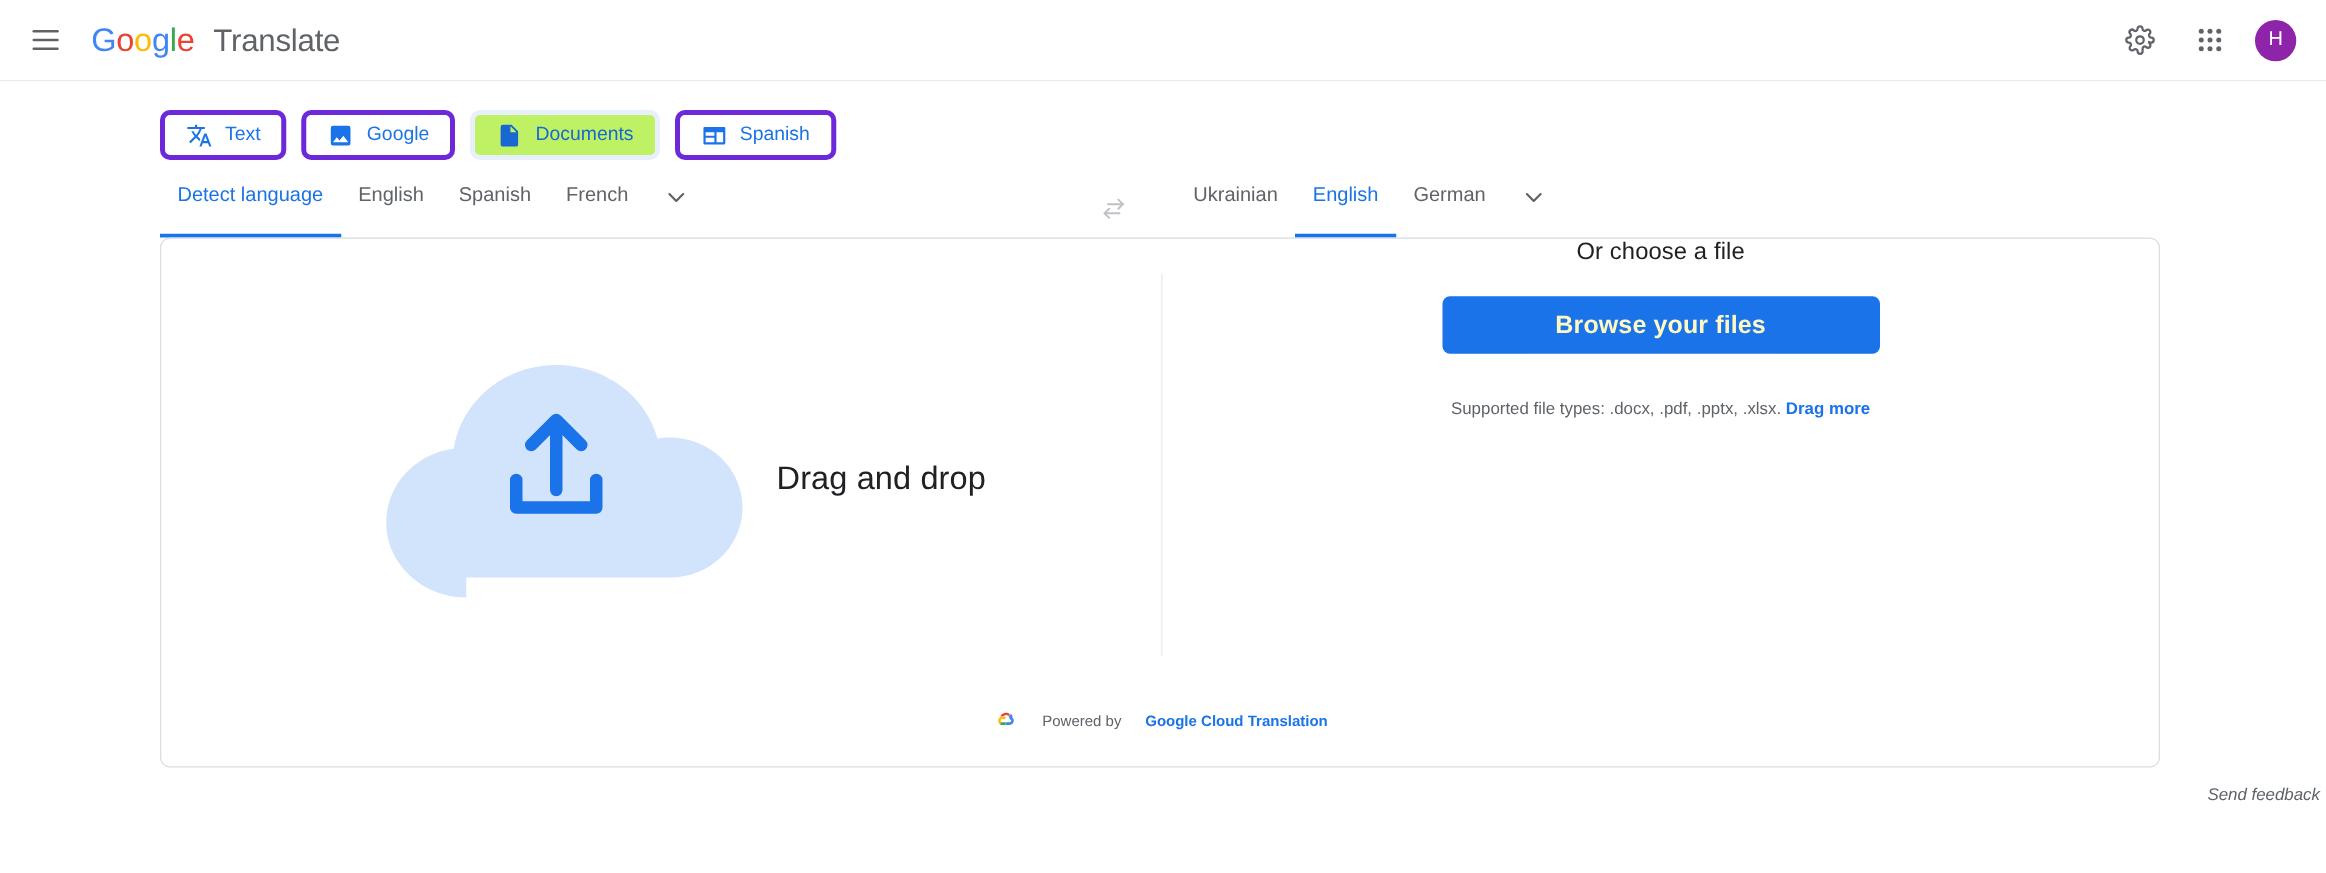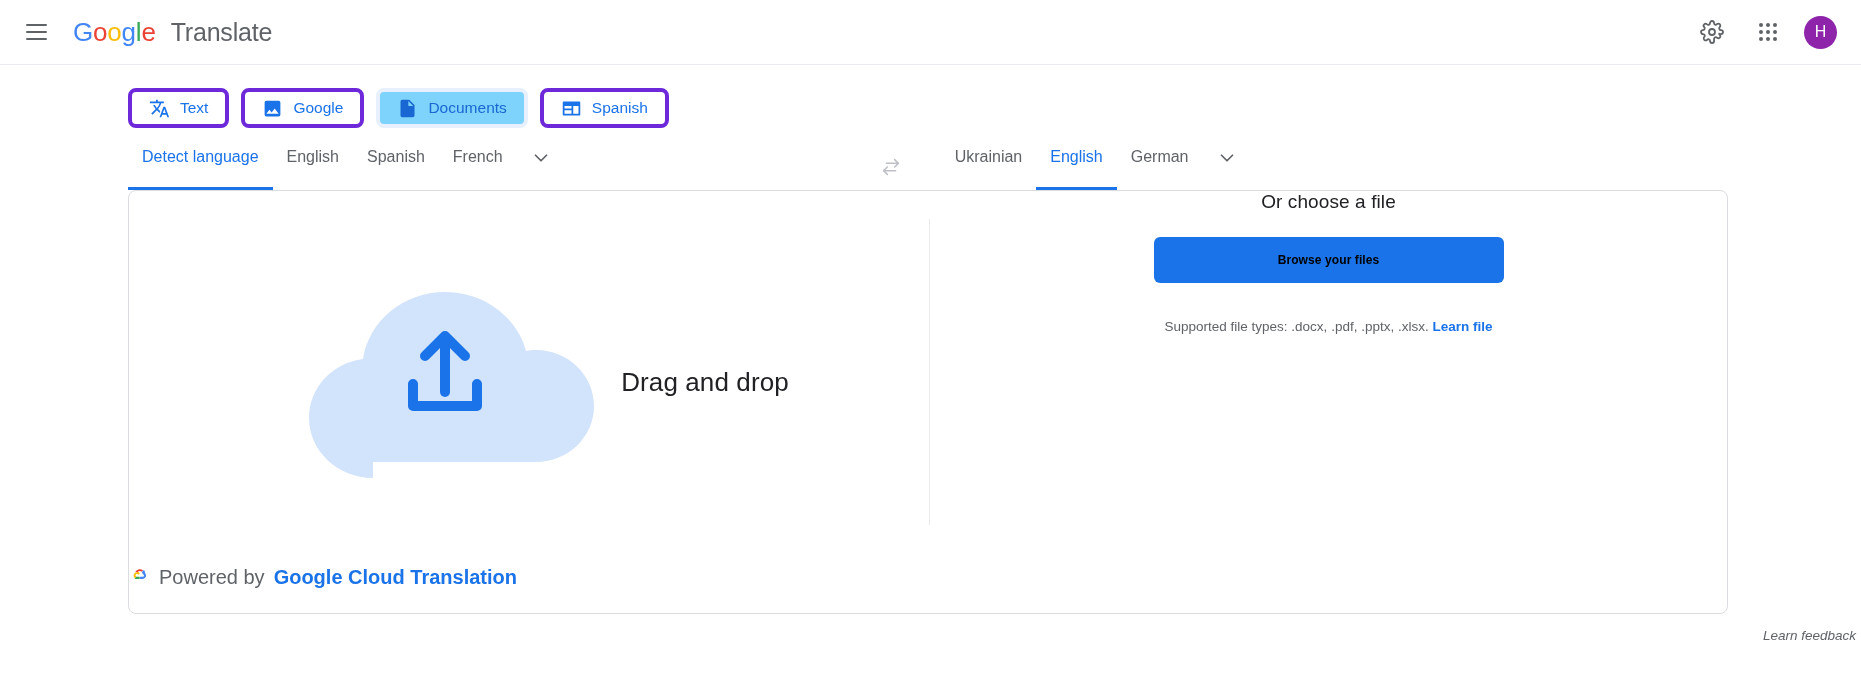--- a/index.html
+++ b/index.html
@@ -103,21 +103,21 @@
     padding: 0 17px;
     border: 4px solid #6d28d9;
     border-radius: 8px;
     background: #fff;
     color: #1a73e8;
     font-size: 15.5px;
     cursor: pointer;
     white-space: nowrap;
   }
   .mode-tab.active {
-    background: #7dd3fc;
+    background: #bef264;
     border-color: #e8f0fe;
     color: #1967d2;
   }
   .mode-tab svg { display: block; }
 
   
   .lang-bar {
     display: flex;
     align-items: flex-start;
     margin-top: 19px;
@@ -210,46 +210,47 @@
   .choose-title {
     font-size: 19px;
     color: #202124;
     letter-spacing: 0.1px;
   }
   .browse-btn {
     margin-top: 24px;
     width: 350px;
     height: 46px;
     background: #1a73e8;
-    color: #000000;
+    color: #fef9c3;
     border: none;
     border-radius: 6px;
-    font-size: 12px;
+    font-size: 20px;
     font-weight: 700;
     font-family: "Liberation Sans", sans-serif;
     cursor: pointer;
     letter-spacing: 0.1px;
   }
   .file-types {
     margin-top: 36px;
     font-size: 13.5px;
     color: #5f6368;
   }
   .file-types a {
     color: #1a73e8;
     font-weight: 700;
     text-decoration: none;
     cursor: pointer;
   }
   .card-footer {
     height: 58px;
     display: flex;
     align-items: center;
-    gap: 9px;
-    font-size: 20px;
+    justify-content: center;
+    gap: 19px;
+    font-size: 12px;
     color: #5f6368;
     padding-bottom: 14px;
   }
   .card-footer a {
     color: #1a73e8;
     font-weight: 700;
     text-decoration: none;
     cursor: pointer;
   }
 
@@ -419,36 +420,36 @@
         <div class="drop-label">Drag and drop</div>
       </div>
 
       <div class="divider"></div>
 
       <div class="choose-pane">
         <div class="choose-title">Or choose a file</div>
         <button class="browse-btn">Browse your files</button>
         <div class="file-types">
           <span>Supported file types: .docx, .pdf, .pptx, .xlsx.</span>
-          <a>Learn file</a>
+          <a>Drag more</a>
         </div>
       </div>
     </div>
 
     <div class="card-footer">
       <span>
         <svg width="21" height="18" viewBox="0 0 24 20">
           <path fill="#ea4335" d="M14.6 6.3l1.2-1.2.1-.5C13.8 2.7 10.4 2.9 8.4 5c-.6.6-1 1.3-1.3 2 .2-.1.6-.1.6-.1l2.4-.4s.1-.2.2-.2c1-1.2 2.9-1.3 4.1-.3l.2.3z"></path>
           <path fill="#4285f4" d="M18.5 7c-.3-1-.8-1.9-1.5-2.6l-2.4 2.4c.6.5 1 1.3 1 2.1v.3c.8 0 1.5.7 1.5 1.5s-.7 1.4-1.5 1.4h-3l-.3.3v1.8l.3.3h3c2.1 0 3.9-1.7 3.9-3.8 0-1.3-.6-2.5-1.6-3.2z"></path>
           <path fill="#34a853" d="M9.1 14.5h3v-2.4h-3c-.2 0-.4 0-.6-.1l-.4.1-1.5 1.4-.1.4c.7.5 1.6.7 2.6.6z"></path>
           <path fill="#fbbc05" d="M9.1 6.8c-2.1 0-3.9 1.8-3.9 3.9 0 1.2.6 2.3 1.5 3l1.8-1.8c-.6-.3-1-.9-1-1.6 0-.9.7-1.5 1.5-1.5.7 0 1.3.4 1.6 1l1.8-1.8c-.7-1-1.9-1.5-3.3-1.2z"></path>
         </svg>
       </span>
       <span>Powered by</span>
       <a>Google Cloud Translation</a>
     </div>
   </div>
 
   <div class="feedback-row">
-    <a class="feedback-link">Learn feedback</a>
+    <a class="feedback-link">Send feedback</a>
   </div>
 
 </div>
 
 </body></html>

